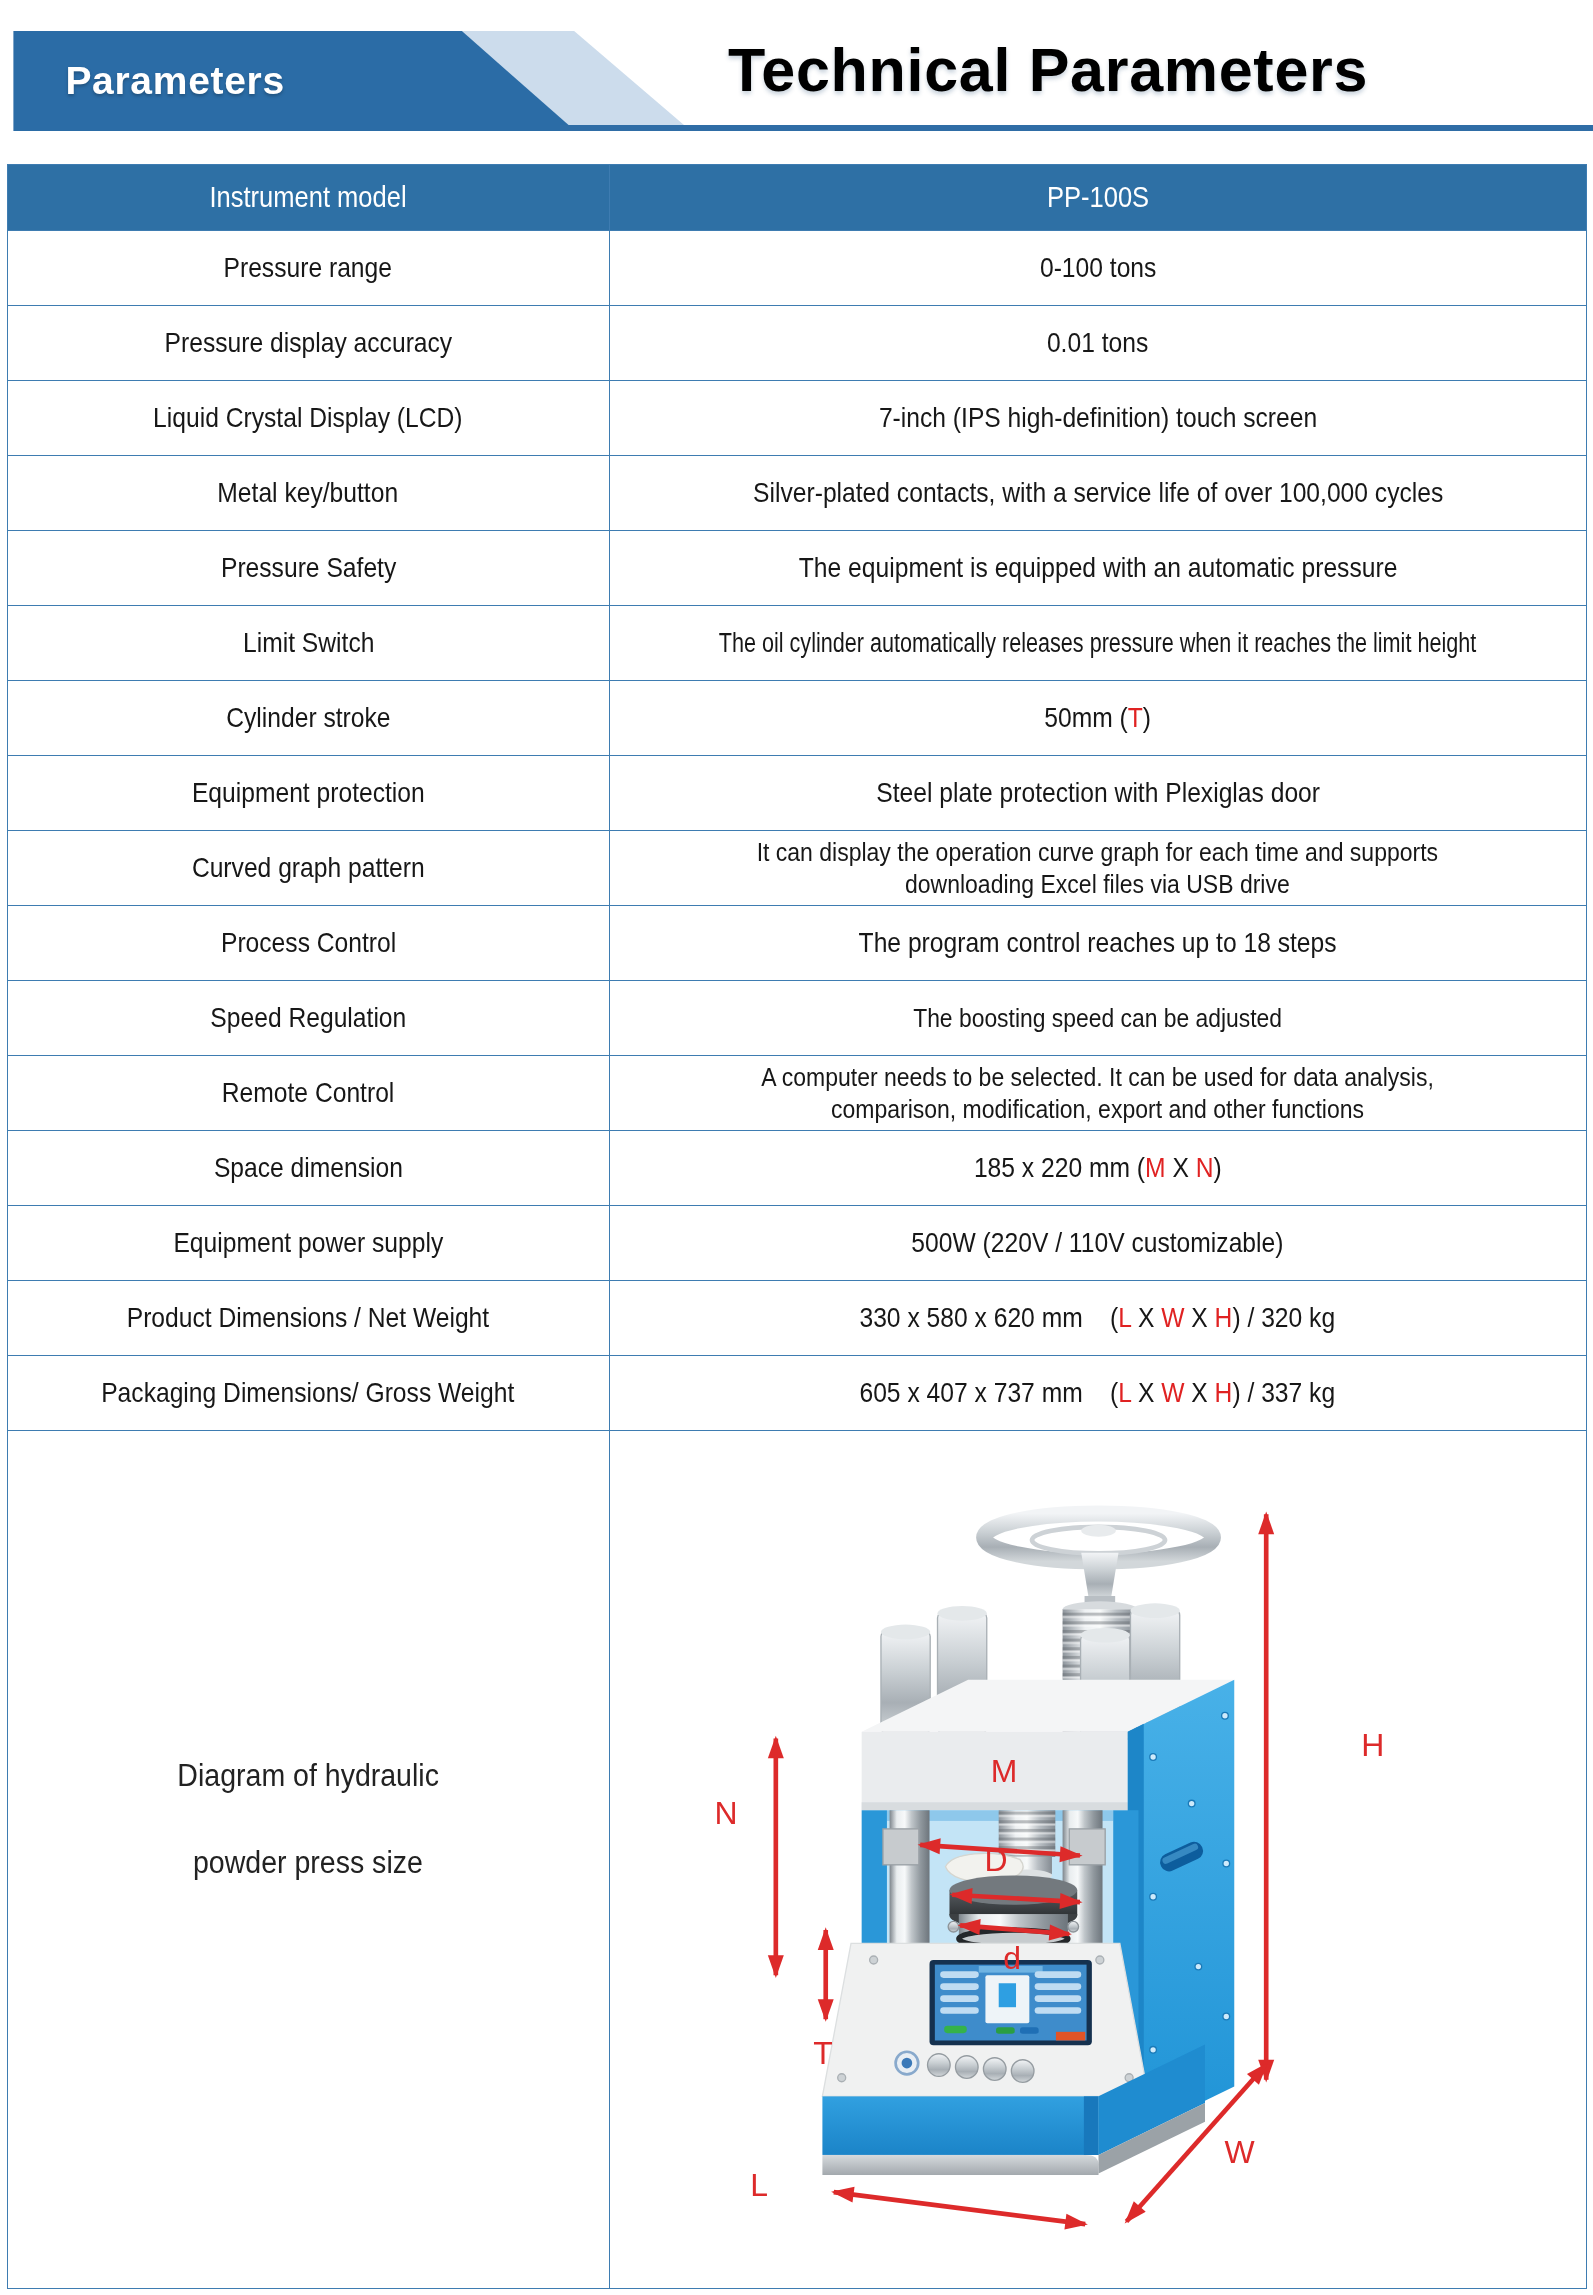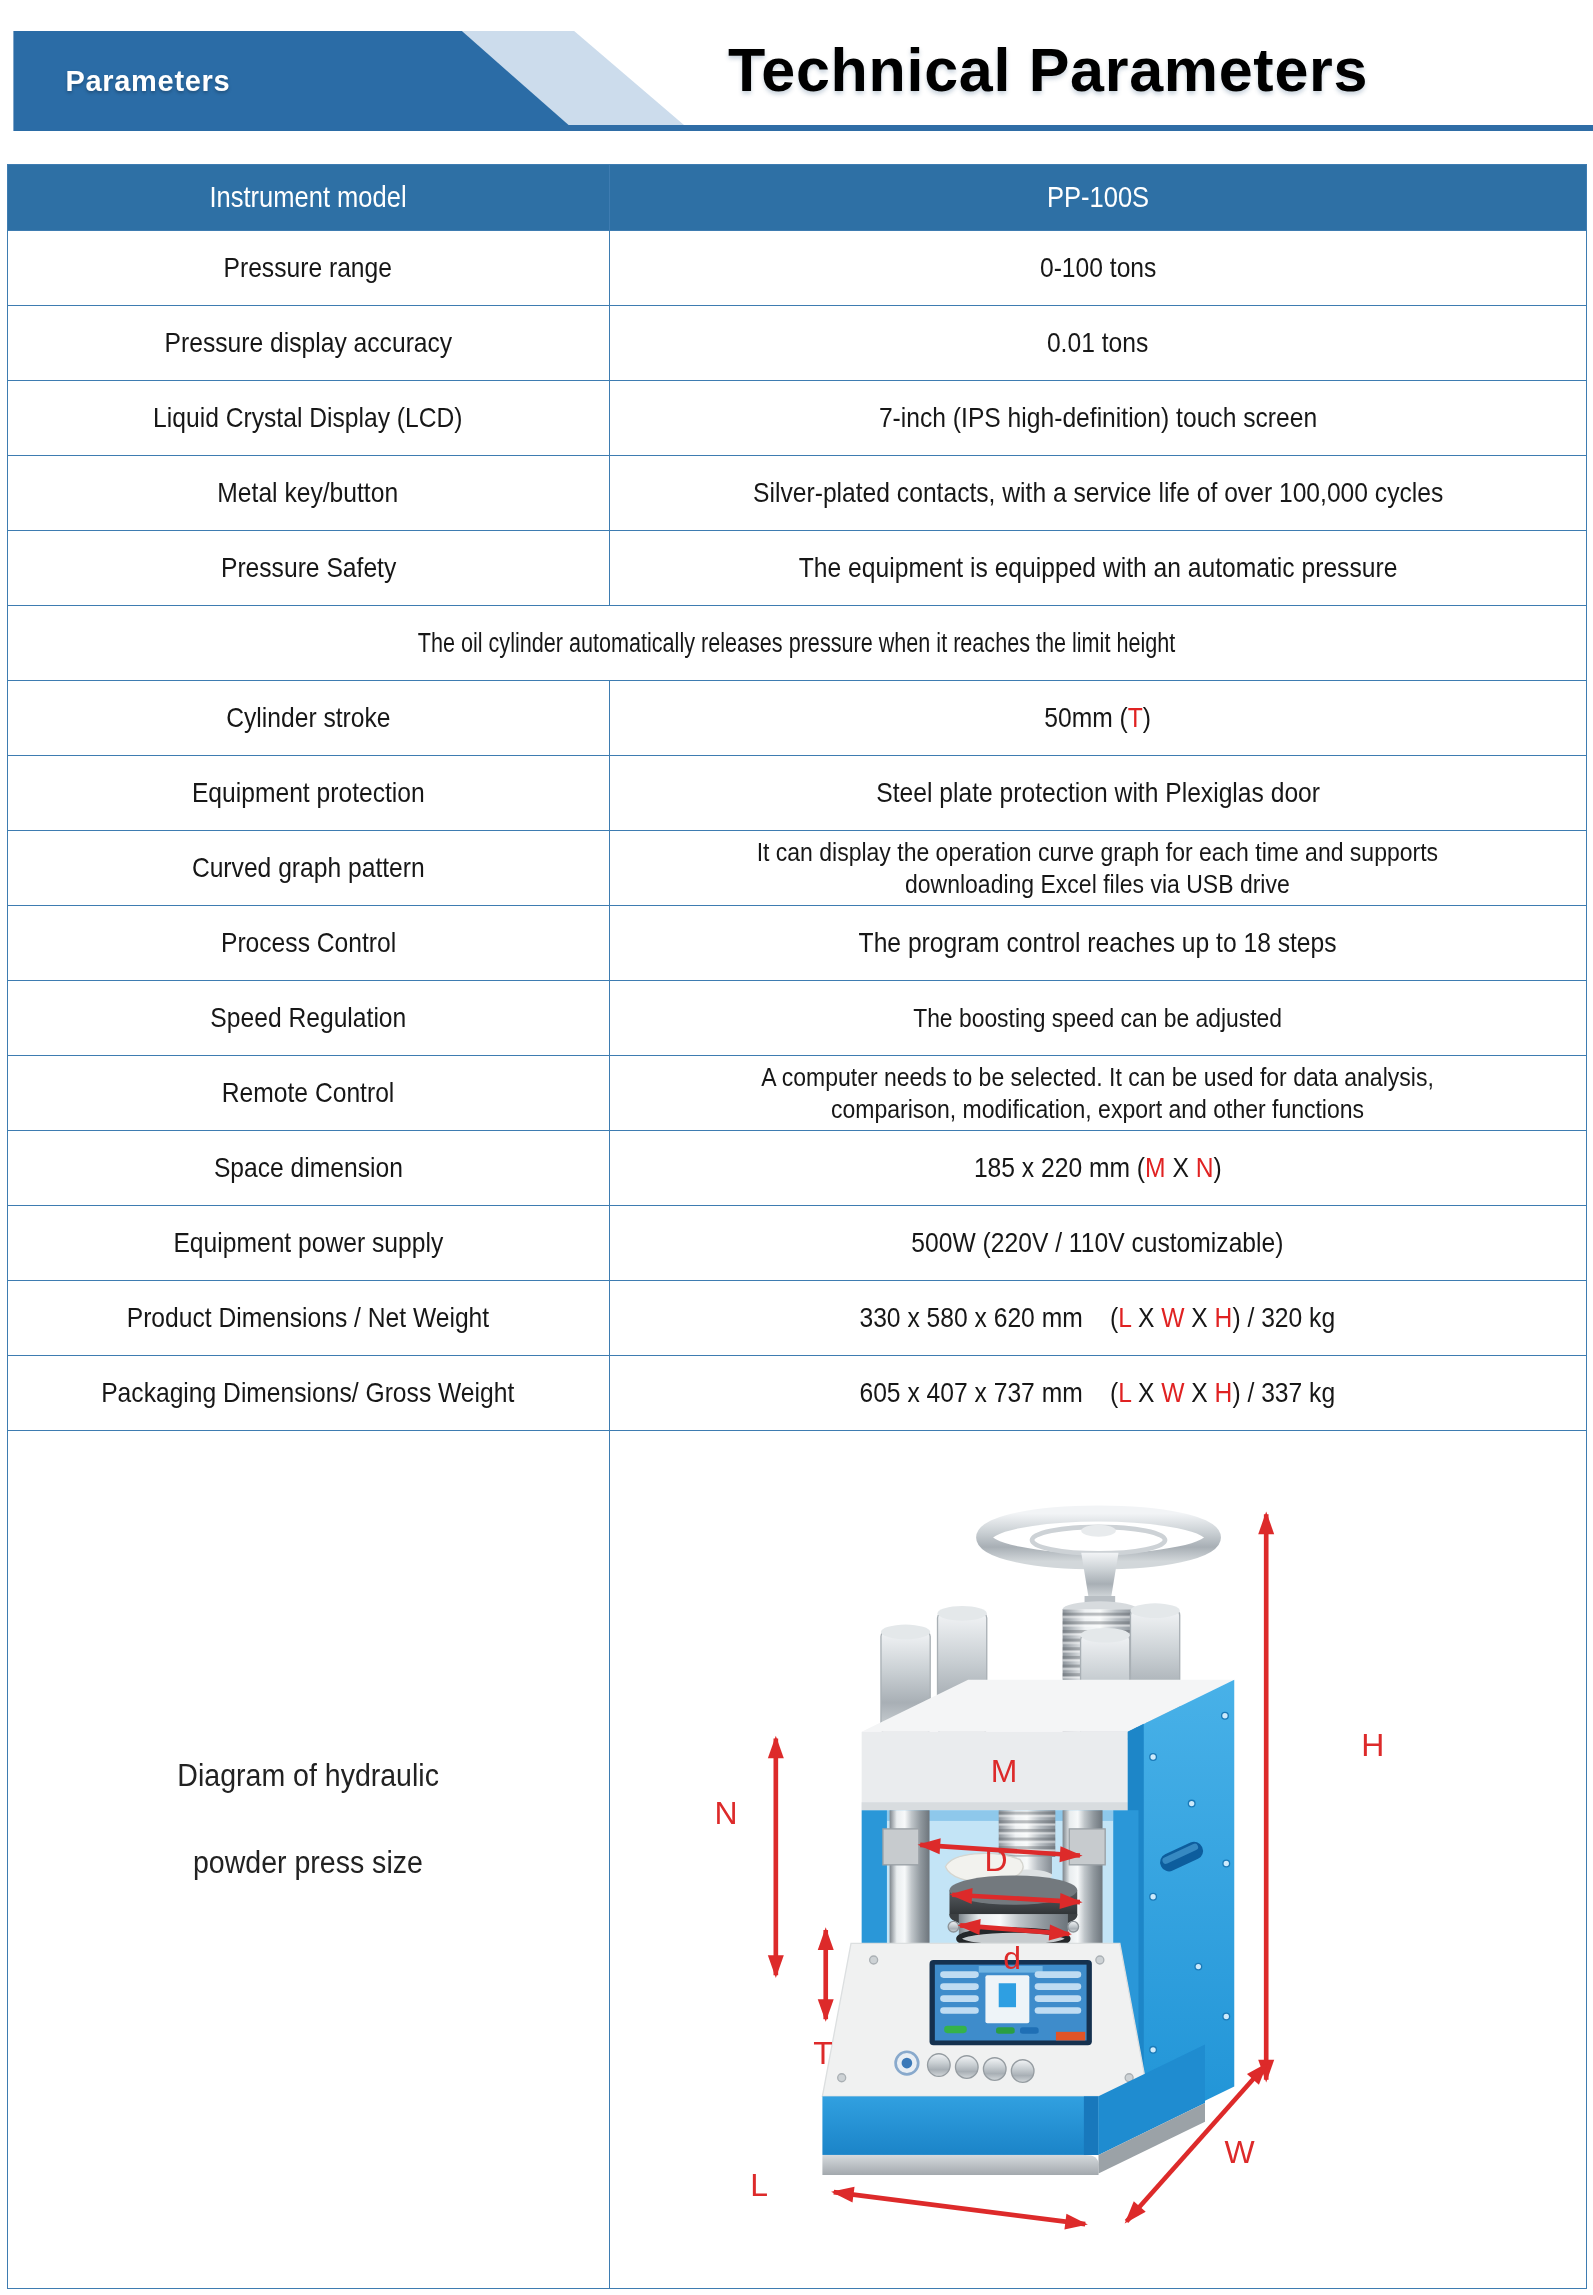--- a/index.html
+++ b/index.html
@@ -4,21 +4,21 @@
 <style>
   html,body{margin:0;padding:0;background:#ffffff;}
   .page{position:relative;width:1594px;height:2295px;background:#ffffff;
         font-family:"Liberation Sans", sans-serif;overflow:hidden;color:#171717;}
 
   
   .ribbon-light{position:absolute;left:446px;top:31px;width:245px;height:100px;background:#ccdcec;
         clip-path:polygon(0 0,52.3% 0,100% 100%,40.6% 100%);}
   .ribbon{position:absolute;left:13.4px;top:31px;width:562px;height:100px;background:#2b6ca6;
         clip-path:polygon(0 0,79.8% 0,100% 100%,0 100%);display:flex;align-items:center;}
-  .ribbon-label{color:#ffffff;font-size:29px;font-weight:bold;padding-left:52px;letter-spacing:0.7px;
+  .ribbon-label{color:#ffffff;font-size:39px;font-weight:bold;padding-left:52px;letter-spacing:0.7px;
         text-shadow:0 2px 3.3px rgba(0,0,0,.25);}
   .title{position:absolute;left:694px;top:35px;width:708px;text-align:center;
         font-size:61px;font-weight:bold;color:#000000;letter-spacing:0.7px;
         text-shadow:0 2.7px 4px rgba(40,80,120,.25);}
   .title-bar{position:absolute;left:560px;top:125px;width:1034px;height:6px;background:#2f6da6;}
 
   
   .spec-table{position:absolute;left:6.7px;top:164px;width:1580px;height:2125px;
         border:1.3px solid #3e7cb1;box-sizing:border-box;display:flex;flex-direction:column;background:#fff;}
   .trow{display:flex;flex-direction:row;height:75px;box-sizing:border-box;border-bottom:1.3px solid #3e7cb1;}
@@ -99,20 +99,23 @@
     </div>
     <div class="trow">
       <div class="tcell left">
           <span class="param">Pressure Safety</span>
         </div>
       <div class="tcell right">
           <span class="val"><span>The equipment is equipped with an automatic pressure</span></span>
         </div>
     </div>
     <div class="trow">
+      <div class="tcell left">
+          <span class="param">Limit Switch</span>
+        </div>
       <div class="tcell right">
           <span class="val cond"><span>The oil cylinder automatically releases pressure when it reaches the limit height</span></span>
         </div>
     </div>
     <div class="trow">
       <div class="tcell left">
           <span class="param">Cylinder stroke</span>
         </div>
       <div class="tcell right">
           <span class="val"><span>50mm (</span><span class="red">T</span><span>)</span></span>

